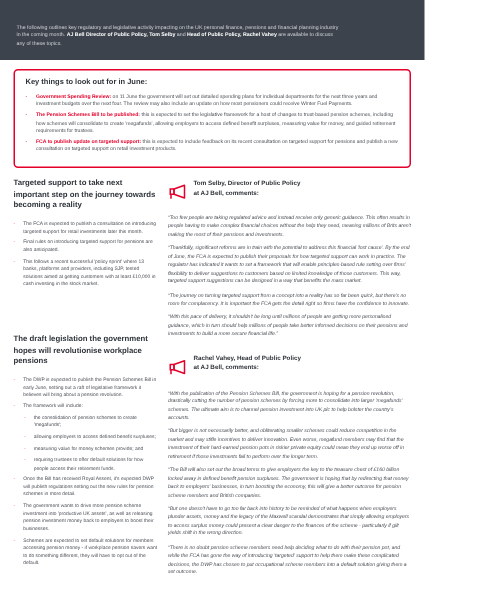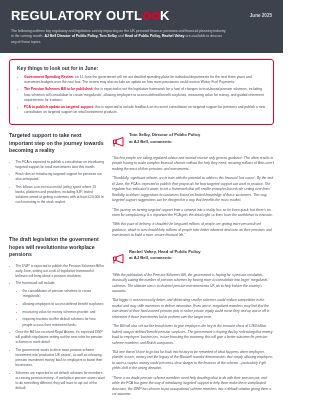--- a/index.html
+++ b/index.html
@@ -105,34 +105,20 @@
   .sp-name { font-size:4.2px; font-weight:bold; color:#2f343a; line-height:1.55; }
   .quote { font-size:3.4px; line-height:1.6; color:#4a4f56; font-style:italic; margin-bottom:4px; }
   .block-gap { height:6px; }
 </style>
 </head>
 <body>
 
 <div class="page">
 
   <div class="header">
-    <div class="header-top">
-      <div class="logo-wrap">
-        <div class="logo">
-          <span>REGULATORY OUTL</span>
-          <span class="ring"></span>
-          <span class="ring"></span>
-          <span>K</span>
-        </div>
-        <span class="spark sp1"></span>
-        <span class="spark sp2"></span>
-        <span class="spark sp3"></span>
-      </div>
-      <div class="date">June 2025</div>
-    </div>
     <div class="intro">
       <span>The following outlines key regulatory and legislative activity impacting on the UK personal finance, pensions and financial planning industry in the coming month. </span><b>AJ Bell Director of Public Policy, Tom Selby</b><span> and </span><b>Head of Public Policy, Rachel Vahey</b><span> are available to discuss any of these topics.</span>
     </div>
   </div>
 
   <div class="callout">
     <div class="callout-title">Key things to look out for in June:</div>
 
     <div class="cl-item">
       <span class="cl-dash">-</span>

